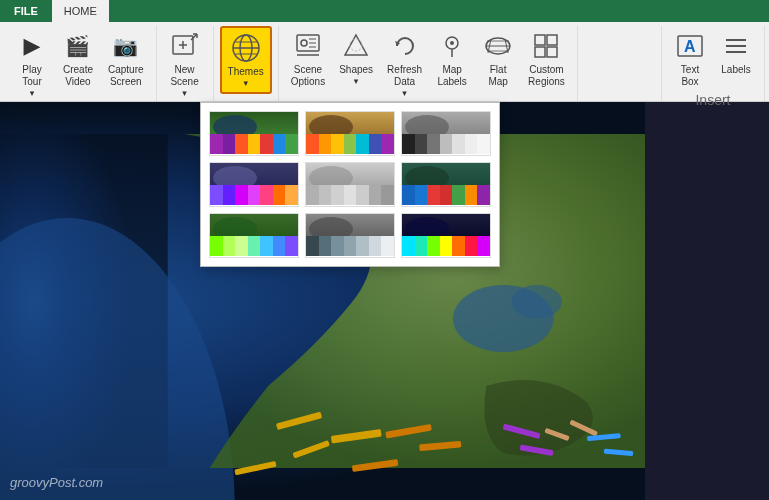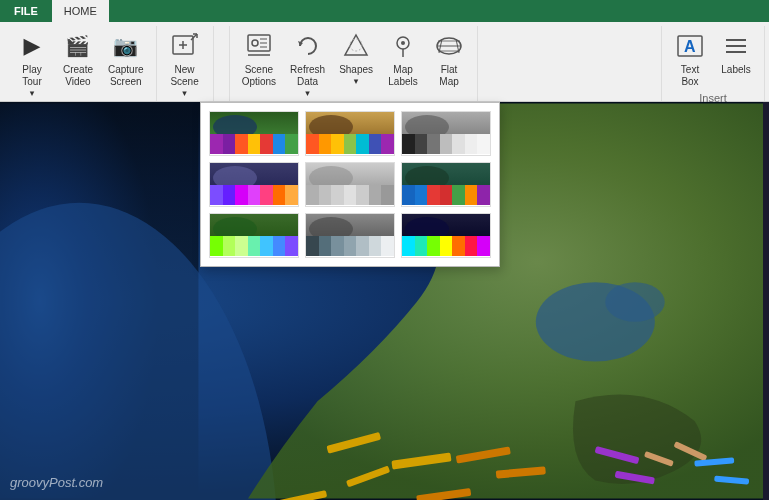--- a/index.html
+++ b/index.html
@@ -45,21 +45,21 @@
       position: relative;
     }
     .ribbon-group {
       display: flex;
       flex-direction: column;
       align-items: center;
       border-right: 1px solid #ddd;
       padding: 0 6px;
     }
     .ribbon-group-label {
-      font-size: 11px;
+      font-size: 14px;
       color: #666;
       margin-top: auto;
       padding-bottom: 3px;
       text-align: center;
     }
     .ribbon-items {
       display: flex;
       align-items: flex-start;
       gap: 2px;
       flex: 1;
@@ -102,21 +102,21 @@
     .has-arrow::after {
       content: '▾';
       font-size: 9px;
       display: block;
       margin-top: -2px;
     }
 
     
     .map-area {
       position: relative;
-      width: 763px;
+      width: 645px;
       height: 398px;
       overflow: hidden;
       padding-left: 20px;
     }
 
     
     .map-bg {
       position: absolute;
       inset: 0;
       background: 
@@ -226,20 +226,34 @@
             <line x1="14" y1="11" x2="14" y2="19" stroke="#555" stroke-width="1.5"></line>
           </svg>
         </div>
         <div class="label">New<br>Scene</div>
       </div>
     </div>
     <div class="ribbon-group-label">&nbsp;</div>
   </div>
 
   <div class="ribbon-group">
+    <div class="ribbon-items">
+      <div class="ribbon-btn has-arrow active">
+        <div class="icon">
+          <svg width="32" height="32" viewBox="0 0 32 32">
+            <circle cx="16" cy="16" r="13" fill="none" stroke="#555" stroke-width="1.5"></circle>
+            <ellipse cx="16" cy="16" rx="6" ry="13" fill="none" stroke="#555" stroke-width="1.5"></ellipse>
+            <line x1="3" y1="16" x2="29" y2="16" stroke="#555" stroke-width="1.5"></line>
+            <line x1="5" y1="10" x2="27" y2="10" stroke="#555" stroke-width="1"></line>
+            <line x1="5" y1="22" x2="27" y2="22" stroke="#555" stroke-width="1"></line>
+          </svg>
+        </div>
+        <div class="label">Themes</div>
+      </div>
+    </div>
     <div class="ribbon-group-label">&nbsp;</div>
   </div>
 
   <div class="ribbon-group">
     <div class="ribbon-items">
       <div class="ribbon-btn">
         <div class="icon">
           <svg width="30" height="30" viewBox="0 0 30 30">
             <rect x="4" y="4" width="22" height="16" rx="1" fill="none" stroke="#555" stroke-width="1.5"></rect>
             <line x1="4" y1="24" x2="26" y2="24" stroke="#555" stroke-width="1.5"></line>
@@ -247,34 +261,34 @@
             <line x1="16" y1="8" x2="23" y2="8" stroke="#555" stroke-width="1"></line>
             <line x1="16" y1="12" x2="23" y2="12" stroke="#555" stroke-width="1"></line>
             <line x1="16" y1="16" x2="23" y2="16" stroke="#555" stroke-width="1"></line>
           </svg>
         </div>
         <div class="label">Scene<br>Options</div>
       </div>
       <div class="ribbon-btn has-arrow">
         <div class="icon">
           <svg width="30" height="30" viewBox="0 0 30 30">
+            <polygon points="15,4 26,24 4,24" fill="none" stroke="#555" stroke-width="1.5"></polygon>
+            <circle cx="15" cy="14" r="6" fill="none" stroke="#aaa" stroke-width="1" stroke-dasharray="2,2"></circle>
+          </svg>
+        </div>
+        <div class="label">Shapes</div>
+      </div>
+      <div class="ribbon-btn has-arrow">
+        <div class="icon">
+          <svg width="30" height="30" viewBox="0 0 30 30">
             <path d="M7 15 A8 8 0 1 1 15 23" fill="none" stroke="#555" stroke-width="2"></path>
             <polygon points="5,10 7,15 10,12" fill="#555"></polygon>
           </svg>
         </div>
         <div class="label">Refresh<br>Data</div>
-      </div>
-      <div class="ribbon-btn has-arrow">
-        <div class="icon">
-          <svg width="30" height="30" viewBox="0 0 30 30">
-            <polygon points="15,4 26,24 4,24" fill="none" stroke="#555" stroke-width="1.5"></polygon>
-            <circle cx="15" cy="14" r="6" fill="none" stroke="#aaa" stroke-width="1" stroke-dasharray="2,2"></circle>
-          </svg>
-        </div>
-        <div class="label">Shapes</div>
       </div>
       <div class="ribbon-btn">
         <div class="icon">
           <svg width="30" height="30" viewBox="0 0 30 30">
             <circle cx="15" cy="12" r="6" fill="none" stroke="#555" stroke-width="1.5"></circle>
             <circle cx="15" cy="12" r="2" fill="#555"></circle>
             <line x1="15" y1="18" x2="15" y2="26" stroke="#555" stroke-width="1.5"></line>
           </svg>
         </div>
         <div class="label">Map<br>Labels</div>
@@ -284,20 +298,31 @@
           <svg width="30" height="30" viewBox="0 0 30 30">
             <ellipse cx="15" cy="15" rx="12" ry="8" fill="none" stroke="#555" stroke-width="1.5"></ellipse>
             <line x1="3" y1="15" x2="27" y2="15" stroke="#555" stroke-width="1"></line>
             <line x1="8" y1="8" x2="5" y2="22" stroke="#555" stroke-width="1"></line>
             <line x1="22" y1="8" x2="25" y2="22" stroke="#555" stroke-width="1"></line>
             <line x1="4" y1="10" x2="26" y2="10" stroke="#555" stroke-width="0.8"></line>
             <line x1="4" y1="20" x2="26" y2="20" stroke="#555" stroke-width="0.8"></line>
           </svg>
         </div>
         <div class="label">Flat<br>Map</div>
+      </div>
+      <div class="ribbon-btn">
+        <div class="icon">
+          <svg width="30" height="30" viewBox="0 0 30 30">
+            <rect x="4" y="4" width="10" height="10" fill="none" stroke="#555" stroke-width="1.5"></rect>
+            <rect x="16" y="4" width="10" height="10" fill="none" stroke="#555" stroke-width="1.5"></rect>
+            <rect x="4" y="16" width="10" height="10" fill="none" stroke="#555" stroke-width="1.5"></rect>
+            <rect x="16" y="16" width="10" height="10" fill="none" stroke="#555" stroke-width="1.5"></rect>
+          </svg>
+        </div>
+        <div class="label">Custom<br>Regions</div>
       </div>
     </div>
     <div class="ribbon-group-label">&nbsp;</div>
   </div>
 
   <div class="ribbon-group insert-group" style="margin-left:auto;">
     <div class="ribbon-items">
       <div class="ribbon-btn">
         <div class="icon">
           <svg width="32" height="32" viewBox="0 0 32 32">

